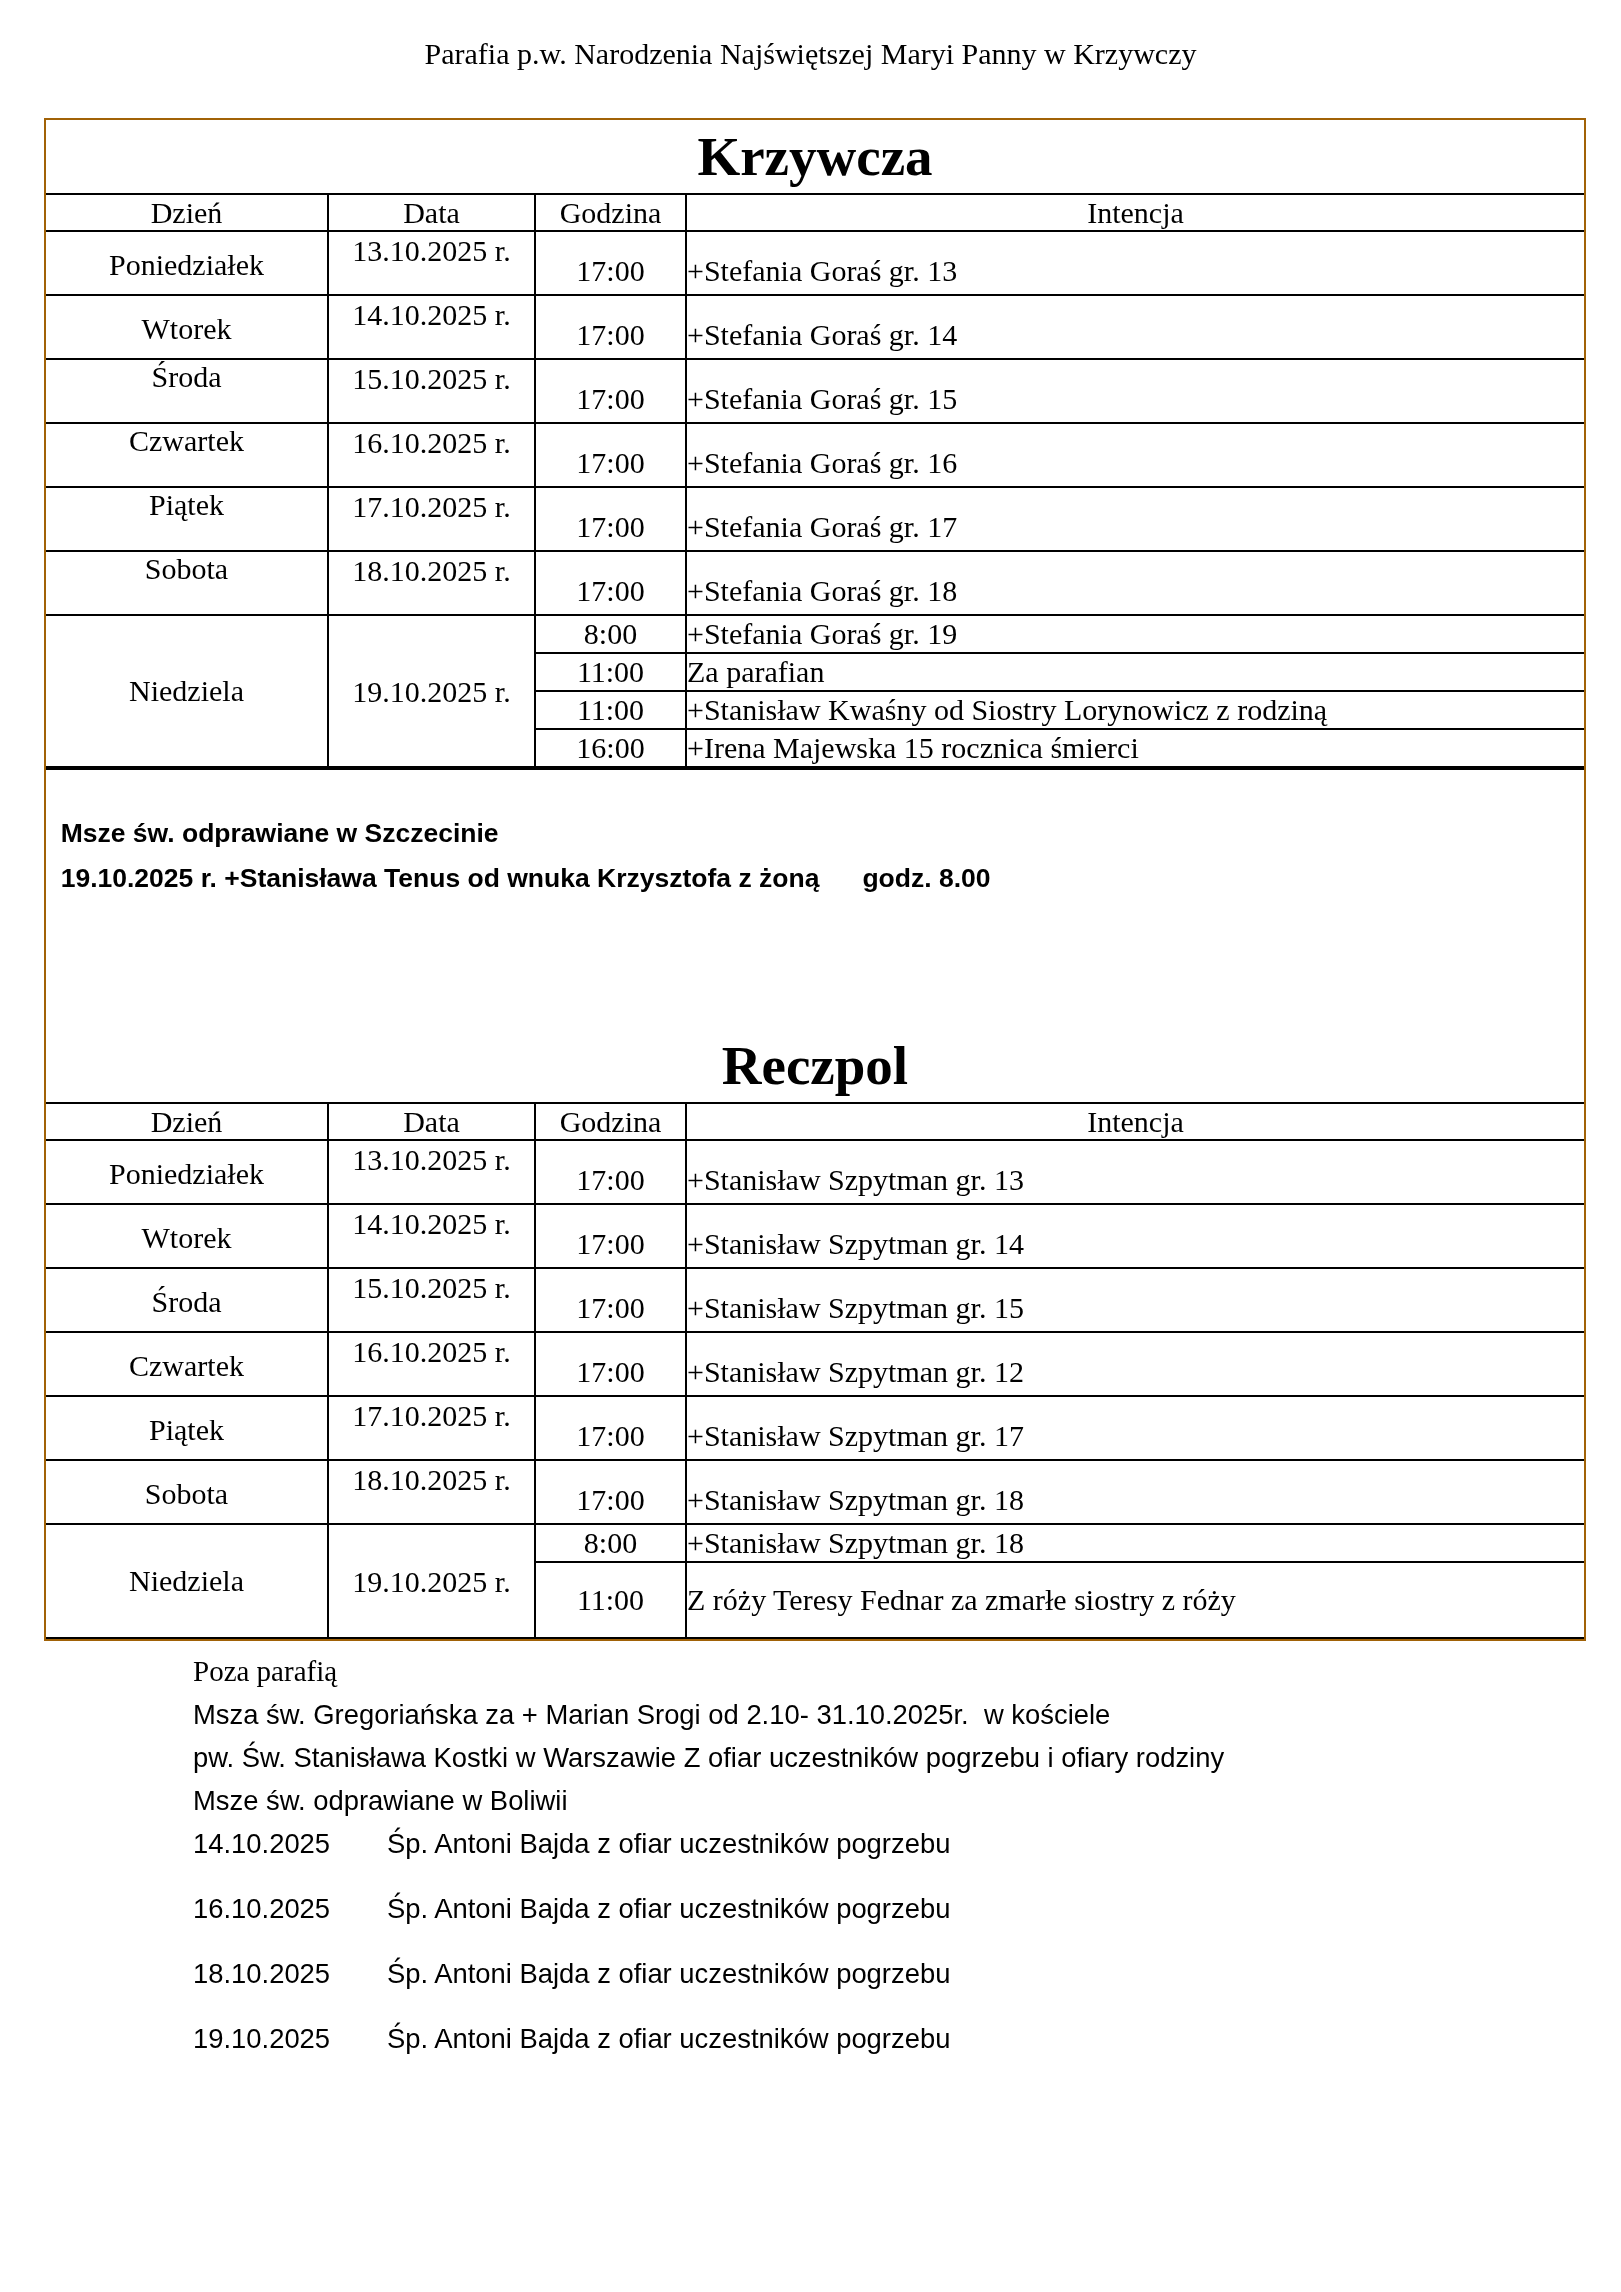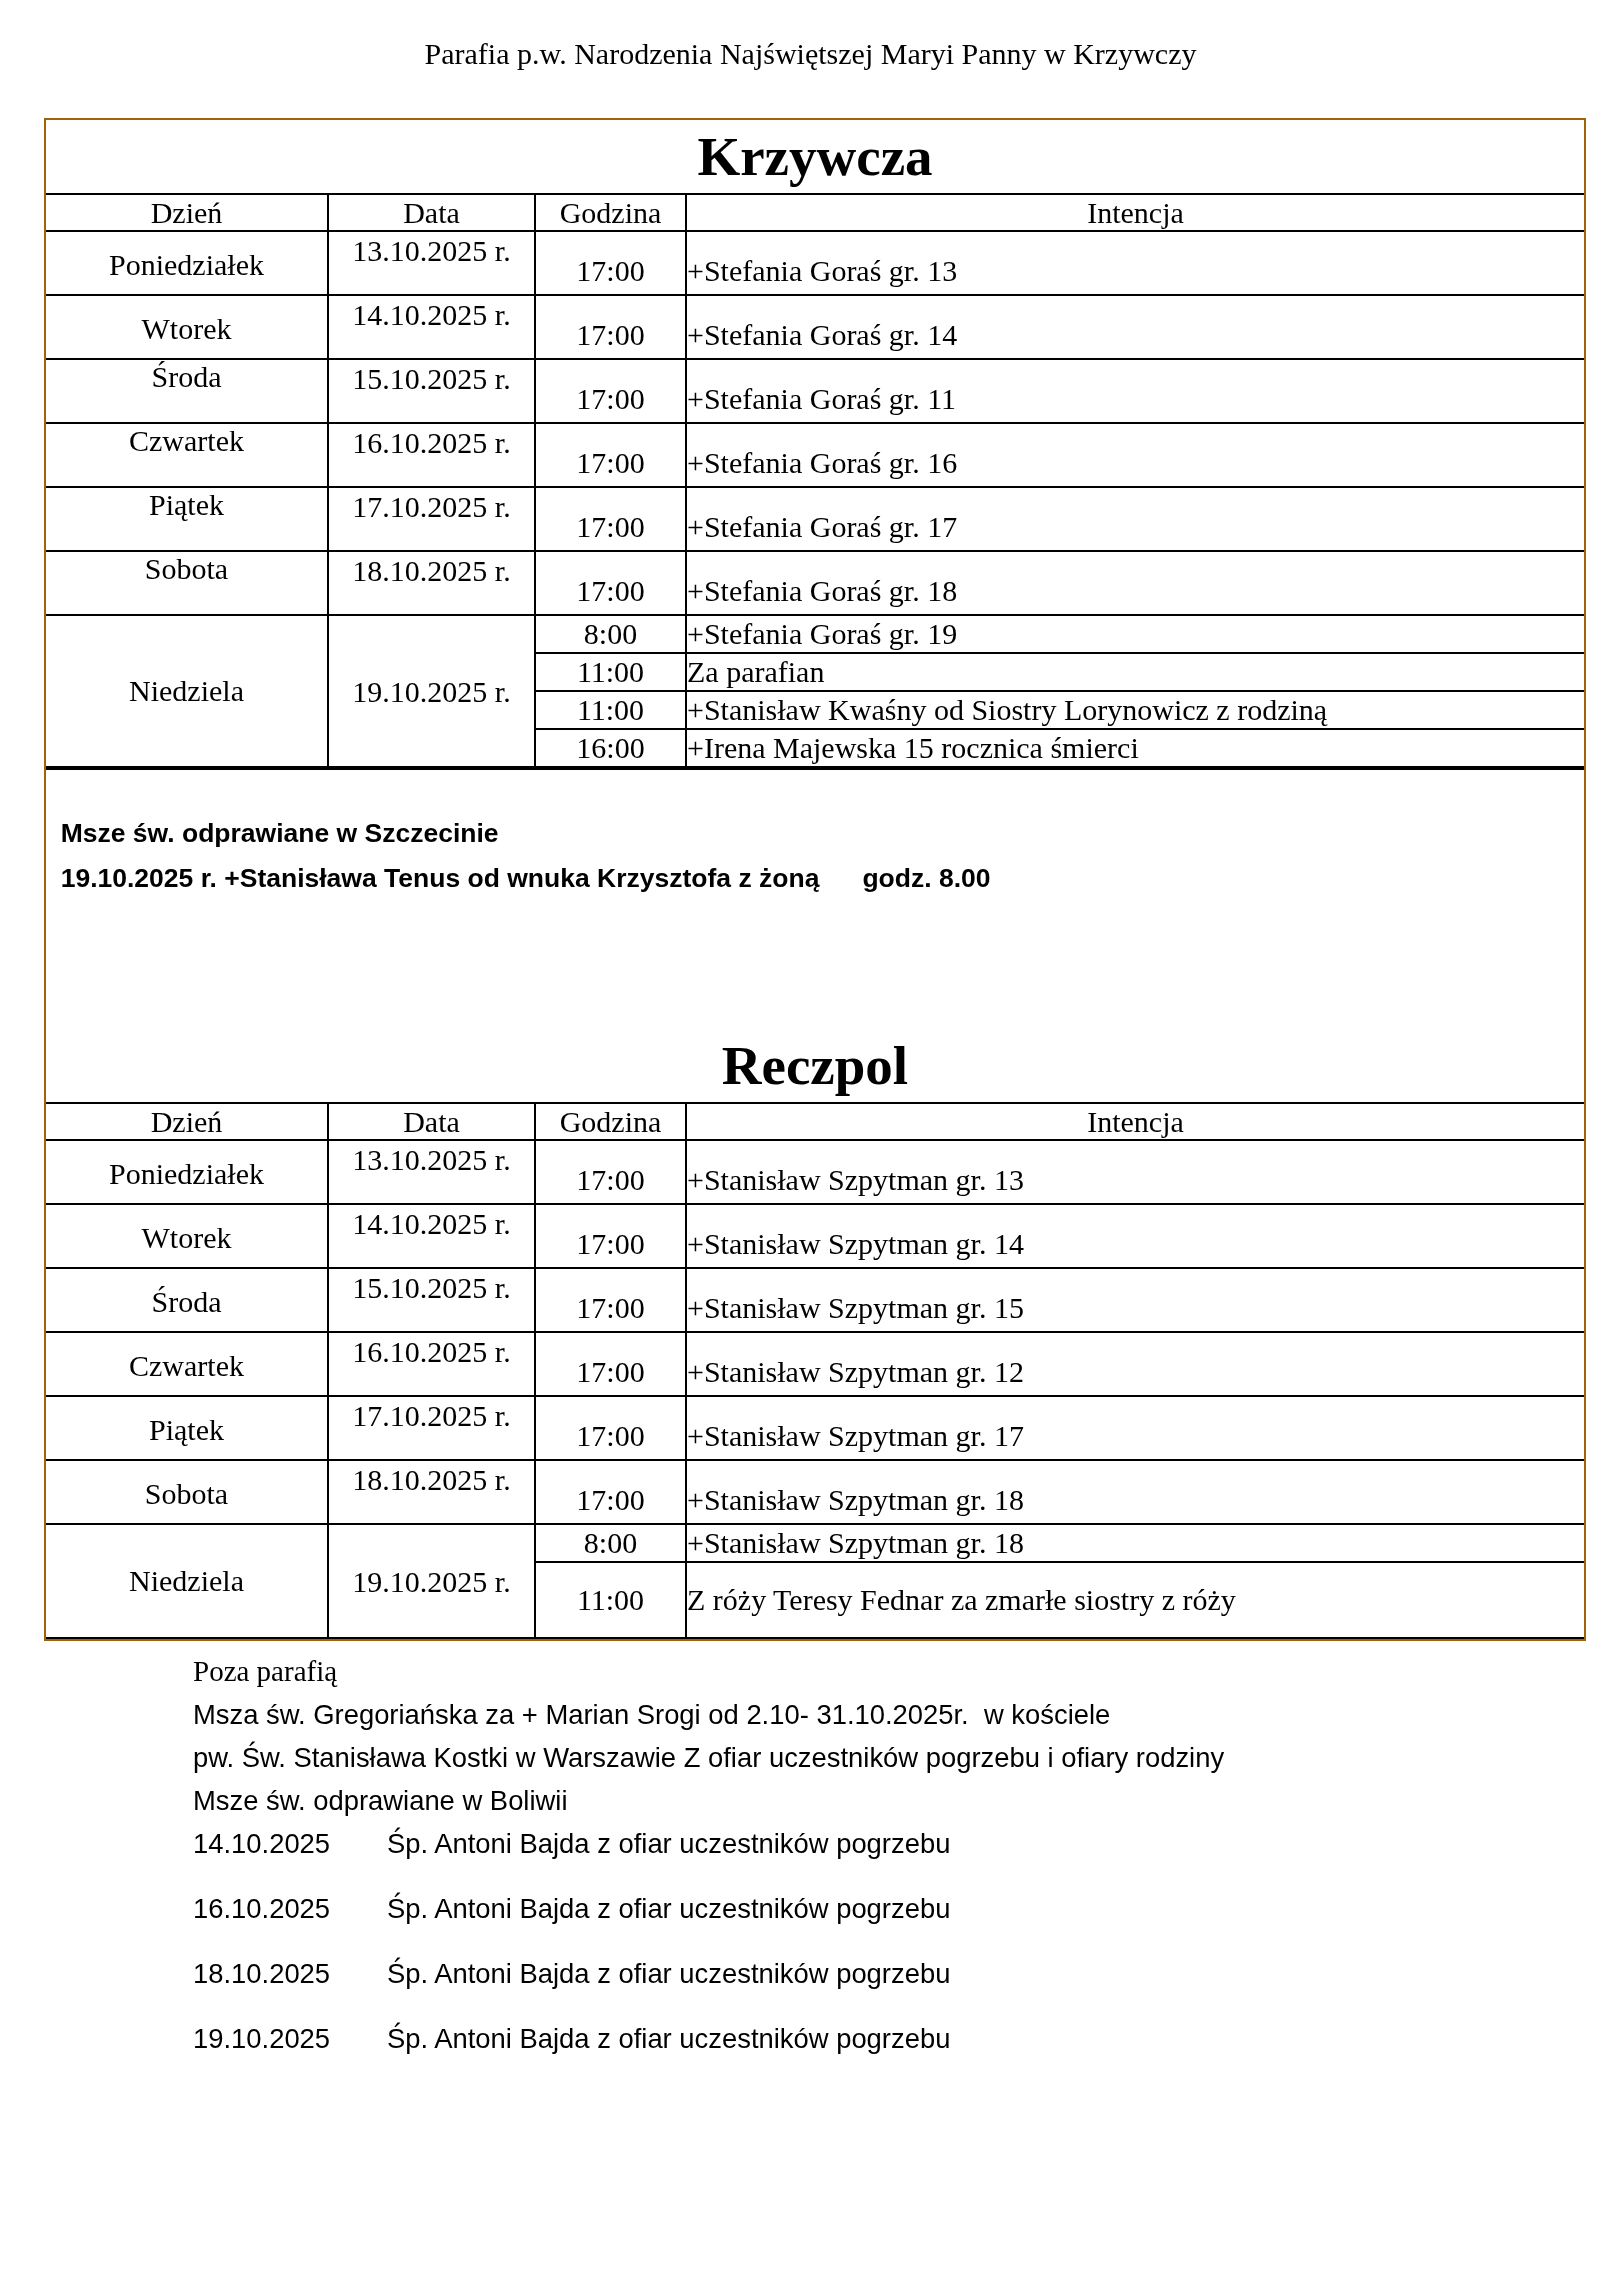--- a/index.html
+++ b/index.html
@@ -90,21 +90,21 @@
     <tr class="wk">
       <td class="day" style="padding-top:15.7px">Wtorek</td>
       <td class="date">14.10.2025 r.</td>
       <td class="time">17:00</td>
       <td class="int">+Stefania Goraś gr. 14</td>
     </tr>
     <tr class="wk">
       <td class="day">Środa</td>
       <td class="date">15.10.2025 r.</td>
       <td class="time">17:00</td>
-      <td class="int">+Stefania Goraś gr. 11</td>
+      <td class="int">+Stefania Goraś gr. 15</td>
     </tr>
     <tr class="wk">
       <td class="day">Czwartek</td>
       <td class="date">16.10.2025 r.</td>
       <td class="time">17:00</td>
       <td class="int">+Stefania Goraś gr. 16</td>
     </tr>
     <tr class="wk">
       <td class="day">Piątek</td>
       <td class="date">17.10.2025 r.</td>

